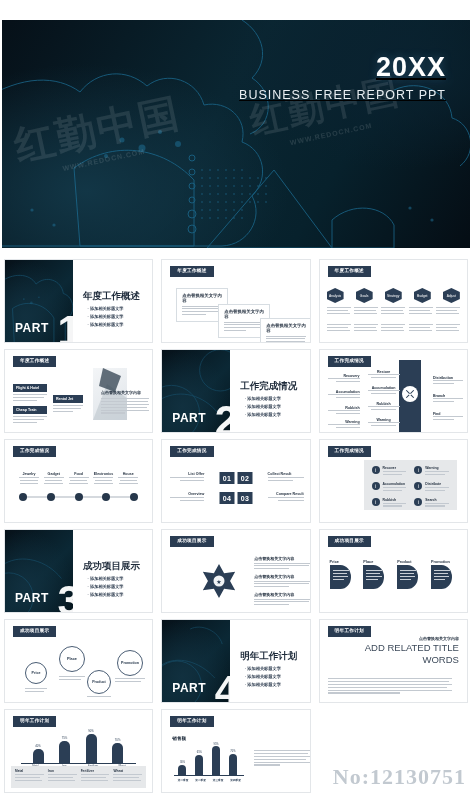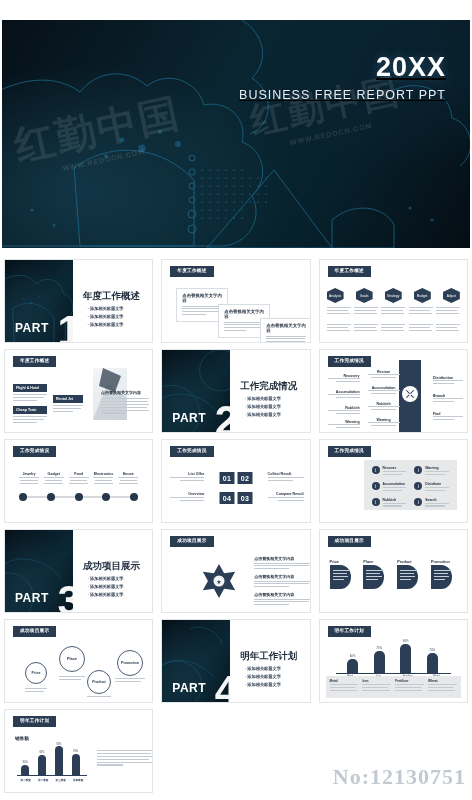--- a/index.html
+++ b/index.html
@@ -833,20 +833,38 @@
       </div>
       <div class="sec-title">明年工作计划</div>
       <div class="bullets">
         <div>添加相关标题文字</div>
         <div>添加相关标题文字</div>
         <div>添加相关标题文字</div>
       </div>
     </div>
   </div>
 
+  <div class="cell">
+    <div class="slide">
+      <div class="tag">明年工作计划</div>
+      <div style="position:absolute;right:8px;top:16px;font-size:4px;color:#1f2c3c;font-weight:bold">点击替换相关文字内容</div>
+      <div style="position:absolute;right:8px;top:22px;font-size:9.5px;color:#3d4a5a;text-align:right;line-height:1.25">
+        <div>ADD RELATED TITLE</div>
+        <div>WORDS</div>
+      </div>
+      <div class="lines" style="left:8px;top:58px;width:124px">
+        <div class="ln" style="width:100%"></div>
+          <div class="ln" style="width:98%"></div>
+        <div class="ln" style="width:100%"></div>
+          <div class="ln" style="width:96%"></div>
+        <div class="ln" style="width:100%"></div>
+          <div class="ln" style="width:58%"></div>
+      </div>
+    </div>
+  </div>
 
   <div class="cell">
     <div class="slide">
       <div class="tag">明年工作计划</div>
       <div style="position:absolute;left:16px;right:16px;top:20px;height:34px">
         <div style="position:absolute;left:0;right:0;bottom:0;height:1px;background:#2b3e55"></div>
         <div style="position:absolute;left:10%;bottom:1px;width:11px;height:14px;background:#2b3e55;border-radius:5px 5px 0 0"></div>
         <div style="position:absolute;left:10%;bottom:16px;font-size:2.8px;color:#2b3e55;width:11px;text-align:center">40%</div>
         <div style="position:absolute;left:33%;bottom:1px;width:11px;height:22px;background:#2b3e55;border-radius:5px 5px 0 0"></div>
         <div style="position:absolute;left:33%;bottom:24px;font-size:2.8px;color:#2b3e55;width:11px;text-align:center">75%</div>

